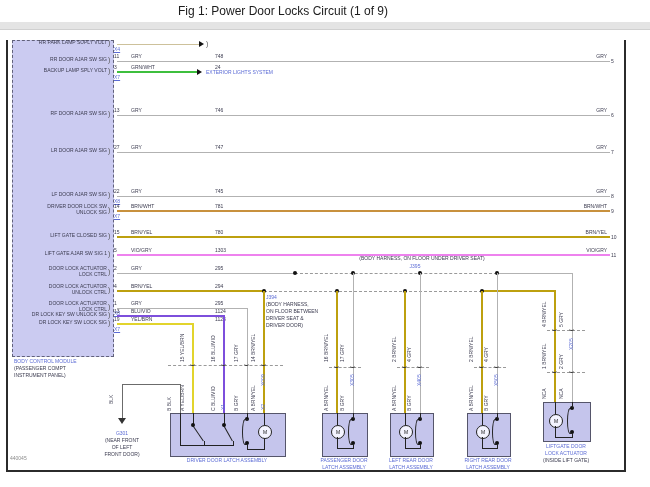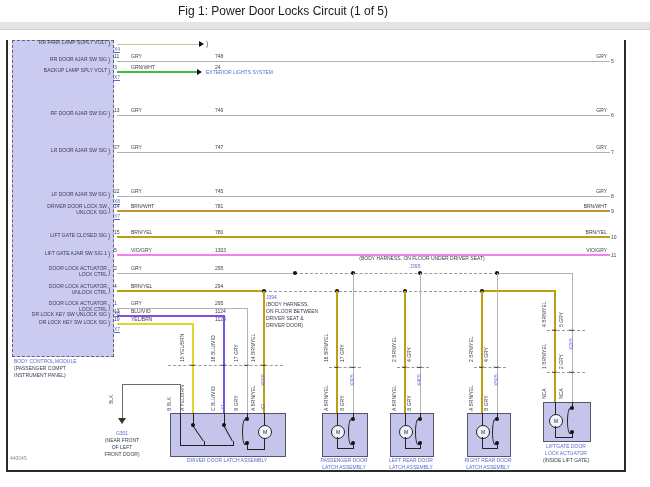--- a/index.html
+++ b/index.html
@@ -15,21 +15,21 @@
   #title{position:absolute;left:0;top:4px;width:566px;text-align:center;
          font:12px/15px "Liberation Sans",sans-serif;color:#1c1c1c;}
   #band{position:absolute;left:0;top:22px;width:650px;height:7px;background:#e4e4e4;border-bottom:1px solid #d0d0d0;}
   .border{position:absolute;background:#2b2b2b;}
   #footer{position:absolute;left:10px;top:455px;font:5px/6px "Liberation Sans",sans-serif;color:#8a8a8a;}
 </style>
 </head>
 <body>
 
 <div id="page">
-  <div id="title">Fig 1: Power Door Locks Circuit (1 of 5)</div>
+  <div id="title">Fig 1: Power Door Locks Circuit (1 of 9)</div>
   <div id="band"></div>
   <div class="border" style="left:6px;top:40px;width:2px;height:431px;"></div>
   <div class="border" style="left:624px;top:40px;width:2px;height:431px;"></div>
   <div class="border" style="left:6px;top:470px;width:620px;height:2px;"></div>
   <div id="footer">440045</div>
   <div id="canvas">
       <div style="position: absolute; left: 12px; top: 40px; width: 100px; height: 315px; background: rgb(203, 203, 241); border: 1px dashed rgb(97, 97, 122);"></div>
       <div class="t blue" style="position: absolute; left: 14px; top: 358px;">BODY CONTROL MODULE</div>
       <div class="t" style="position: absolute; left: 14px; top: 365px;">(PASSENGER COMPT</div>
       <div class="t" style="position: absolute; left: 14px; top: 372px;">INSTRUMENT PANEL)</div>

